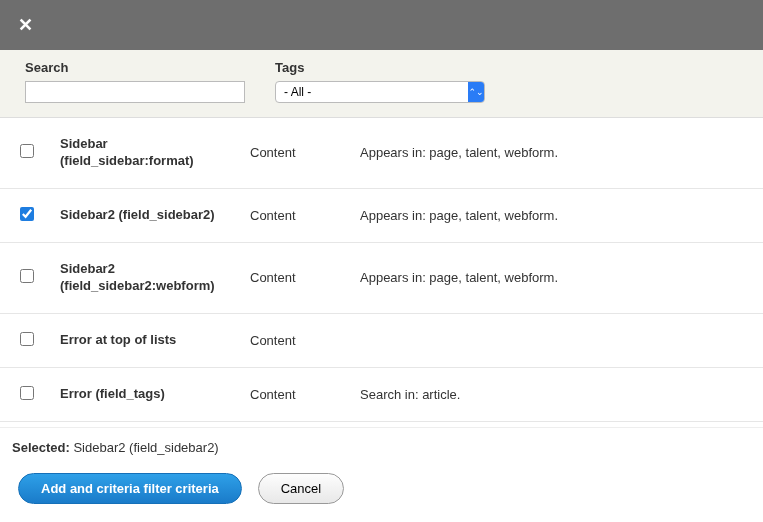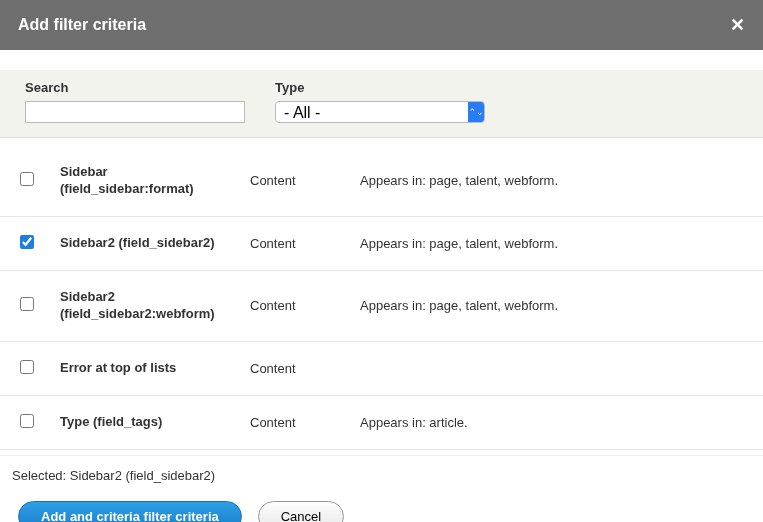--- a/index.html
+++ b/index.html
@@ -15,70 +15,68 @@
     }
     .modal-header h2 { font-size: 16px; font-weight: bold; }
     .close-icon { cursor: pointer; font-size: 18px; font-weight: bold; }
     
     .filter-bar {
       background: #f3f3ed;
       border-bottom: 1px solid #ddd;
       padding: 10px 25px 14px 25px;
       display: flex;
       gap: 30px;
-      margin-top: 20px;
     }
     .filter-group { display: flex; flex-direction: column; gap: 4px; }
     .filter-group label { font-weight: bold; font-size: 13px; margin-bottom: 2px; }
     .search-input {
       width: 220px; height: 22px; border: 1px solid #bbb; padding: 2px 4px;
       font-size: 13px;
     }
     .type-select {
       width: 210px; height: 22px;
       -webkit-appearance: none; appearance: none;
       border: 1px solid #bbb; border-radius: 4px;
-      padding: 2px 22px 2px 8px; font-size: 16px;
+      padding: 2px 22px 2px 8px; font-size: 12px;
       background: #fff;
       position: relative;
     }
     .select-wrap { position: relative; width: 210px; }
     .select-arrow {
       position: absolute; right: 1px; top: 1px; bottom: 1px; width: 16px;
       background: #2a7cf6; border-radius: 0 3px 3px 0;
       display: flex; align-items: center; justify-content: center;
       pointer-events: none;
       color: #fff; font-size: 9px;
     }
     
     .table-scroll {
       height: 310px; overflow-y: auto; position: relative;
       border-bottom: 1px solid #eee;
-      margin-top: 8px;
     }
     .row {
       display: flex; align-items: center;
       padding: 18px 20px;
       border-bottom: 1px solid #e6e6e6;
     }
     .row .cb-cell { width: 40px; flex-shrink: 0; }
     .row .name-cell { width: 190px; flex-shrink: 0; font-weight: bold; line-height: 1.3; padding-right: 10px; }
     .row .cat-cell { width: 110px; flex-shrink: 0; }
     .row .desc-cell { flex: 1; }
     
     input[type="checkbox"] {
       width: 14px; height: 14px; cursor: pointer;
       accent-color: #1e7de0;
     }
     
     .footer {
       padding: 10px 10px 0 10px;
     }
     .selected-line { font-size: 13px; padding: 2px 2px 18px 2px; }
-    .selected-line .lbl { font-weight: normal; }
+    .selected-line .lbl { font-weight: bold; }
     
     .buttons { padding: 0 8px 0 8px; display: flex; gap: 16px; align-items: center; }
     .btn {
       border-radius: 20px;
       padding: 7px 22px;
       font-size: 13px;
       cursor: pointer;
       border: 1px solid #999;
       background: linear-gradient(#fdfdfd, #e8e8e8);
     }
@@ -91,31 +89,30 @@
     
     
     .table-scroll::-webkit-scrollbar { width: 10px; }
     .table-scroll::-webkit-scrollbar-thumb { background: #c5c5c5; border-radius: 5px; }
     .table-scroll::-webkit-scrollbar-track { background: transparent; }
   </style>
 </head>
 <body>
 
 <div class="modal-header">
-  <h2>Add filter criteria</h2>
   <span class="close-icon">✕</span>
 </div>
 
 <div class="filter-bar">
   <div class="filter-group">
     <label>Search</label>
     <input class="search-input" type="text" value="" style="">
   </div>
   <div class="filter-group">
-    <label>Type</label>
+    <label>Tags</label>
     <div class="select-wrap">
       <select class="type-select">
         <option>- All -</option>
       </select>
       <span class="select-arrow">⌃⌄</span>
     </div>
   </div>
 </div>
 
 <div class="table-scroll">
@@ -137,23 +134,23 @@
     <div class="cat-cell">Content</div>
     <div class="desc-cell">Appears in: page, talent, webform.</div>
   </div>
   <div class="row">
     <div class="cb-cell"><input type="checkbox" style=""></div>
     <div class="name-cell">Error at top of lists</div>
     <div class="cat-cell">Content</div>
   </div>
   <div class="row">
     <div class="cb-cell"><input type="checkbox" style=""></div>
-    <div class="name-cell">Type (field_tags)</div>
+    <div class="name-cell">Error (field_tags)</div>
     <div class="cat-cell">Content</div>
-    <div class="desc-cell">Appears in: article.</div>
+    <div class="desc-cell">Search in: article.</div>
   </div>
   <div class="row">
     
     
     
     
   </div>
 </div>
 
 <div class="footer">

